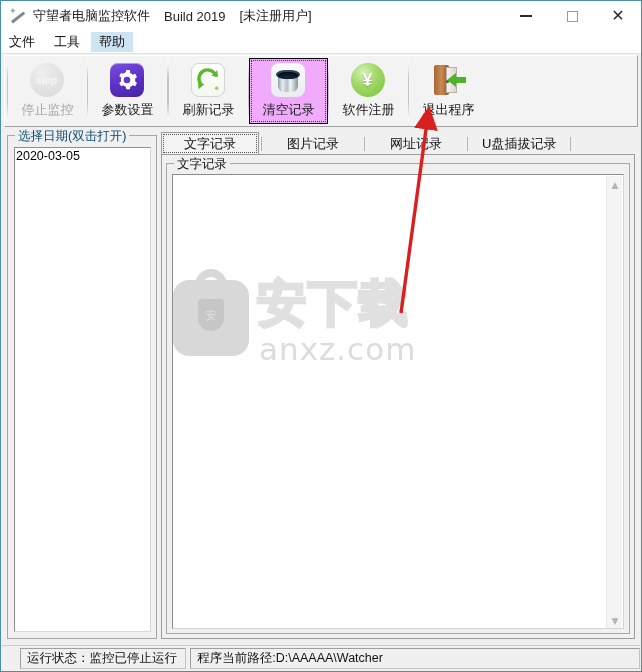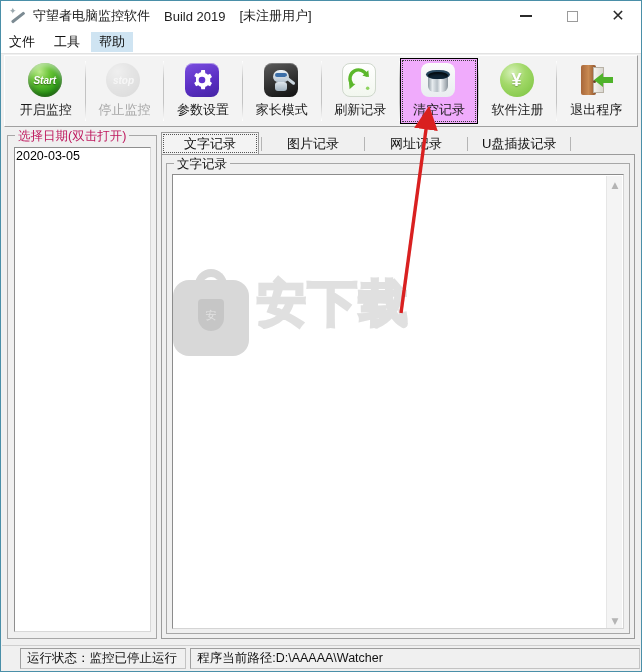--- a/index.html
+++ b/index.html
@@ -249,21 +249,21 @@
   #left-group {
     position: absolute; left: 3px; top: 3px;
     width: 150px; height: 504px;
     border: 1px solid #a7a7a7;
     background: transparent;
   }
   #left-group-title {
     position: absolute; left: 7px; top: -8px;
     background: #f0f0f0;
     padding: 0 3px;
-    font-size: 12.5px; color: #be185d;
+    font-size: 12.5px; color: #0c4a6e;
     white-space: nowrap;
   }
   #date-list {
     position: absolute; left: 6px; top: 11px;
     width: 137px; height: 485px;
     background: #ffffff;
     border: 1px solid #8e8e8e;
     border-right-color: #d8d8d8;
     border-bottom-color: #d8d8d8;
     overflow: hidden;
@@ -458,26 +458,20 @@
 
   <div id="menubar">
     <div class="menu-item">文件</div>
     <div class="menu-item">工具</div>
     <div class="menu-item hi">帮助</div>
   </div>
   <div id="menu-sep"></div>
 
   <div id="toolbar">
 
-    <div class="tb-btn">
-      <div class="tb-icon">
-        <div class="ic-start">Start</div>
-      </div>
-      <div class="tb-label">开启监控</div>
-    </div>
     <div class="tb-sep"></div>
 
     <div class="tb-btn disabled">
       <div class="tb-icon">
         <div class="ic-stop">stop</div>
       </div>
       <div class="tb-label">停止监控</div>
     </div>
     <div class="tb-sep"></div>
 
@@ -487,31 +481,20 @@
           <svg width="22" height="22" viewBox="0 0 24 24" aria-hidden="true">
             <path fill="#ffffff" d="M12 8.2a3.8 3.8 0 100 7.6 3.8 3.8 0 000-7.6zm9 3.8c0-.6-.05-1.1-.15-1.65l2.05-1.6-2-3.46-2.45.98a7.9 7.9 0 00-2.85-1.65L15.2 1h-4l-.4 2.62a7.9 7.9 0 00-2.85 1.65L5.5 4.29l-2 3.46 2.05 1.6A8.4 8.4 0 005.4 12c0 .56.05 1.1.15 1.65L3.5 15.25l2 3.46 2.45-.98a7.9 7.9 0 002.85 1.65l.4 2.62h4l.4-2.62a7.9 7.9 0 002.85-1.65l2.45.98 2-3.46-2.05-1.6c.1-.55.15-1.09.15-1.65z"></path>
             <circle cx="12" cy="12" r="3.6" fill="#6234cf"></circle>
           </svg>
         </div>
       </div>
       <div class="tb-label">参数设置</div>
     </div>
     <div class="tb-sep"></div>
 
-    <div class="tb-btn">
-      <div class="tb-icon">
-        <div class="ic-parent">
-          <span class="head"></span>
-            <span class="visor"></span>
-          <span class="body"></span>
-            <span class="arm"></span>
-        </div>
-      </div>
-      <div class="tb-label">家长模式</div>
-    </div>
     <div class="tb-sep"></div>
 
     <div class="tb-btn">
       <div class="tb-icon">
         <div class="ic-refresh">
           <svg width="26" height="26" viewBox="0 0 24 24" aria-hidden="true">
             <path fill="none" stroke="#5cb82b" stroke-width="3.1" stroke-linecap="round" d="M19 7.5A8 8 0 105.2 15.4"></path>
             <path fill="#5cb82b" d="M20.6 3.1l.6 6.1-6-1.2z"></path>
             <path fill="#5cb82b" d="M3.3 20.6l-.5-6 5.9 1.2z"></path>
             <circle cx="20" cy="19.6" r="1.6" fill="#8ed45f"></circle>
@@ -588,20 +571,21 @@
         </div>
       </div>
     </div>
   </div>
 
   <div id="watermark">
     <div id="wm-bag"></div>
     <div id="wm-handle"></div>
     <div id="wm-shield">安</div>
     <div id="wm-text">安下载</div>
+    <div id="wm-domain">anxz.com</div>
   </div>
 
   <svg id="arrow-svg" viewBox="0 0 642 672">
     <defs>
       <marker id="ah" markerWidth="7" markerHeight="7" refX="2.2" refY="3.5" orient="auto">
         <path d="M0,0 L7,3.5 L0,7 Z" fill="#d92020"></path>
       </marker>
     </defs>
     <line id="arrow-line" x1="400" y1="312" x2="426" y2="121" stroke="#d92020" stroke-width="3.4" marker-end="url(#ah)"></line>
   </svg>

